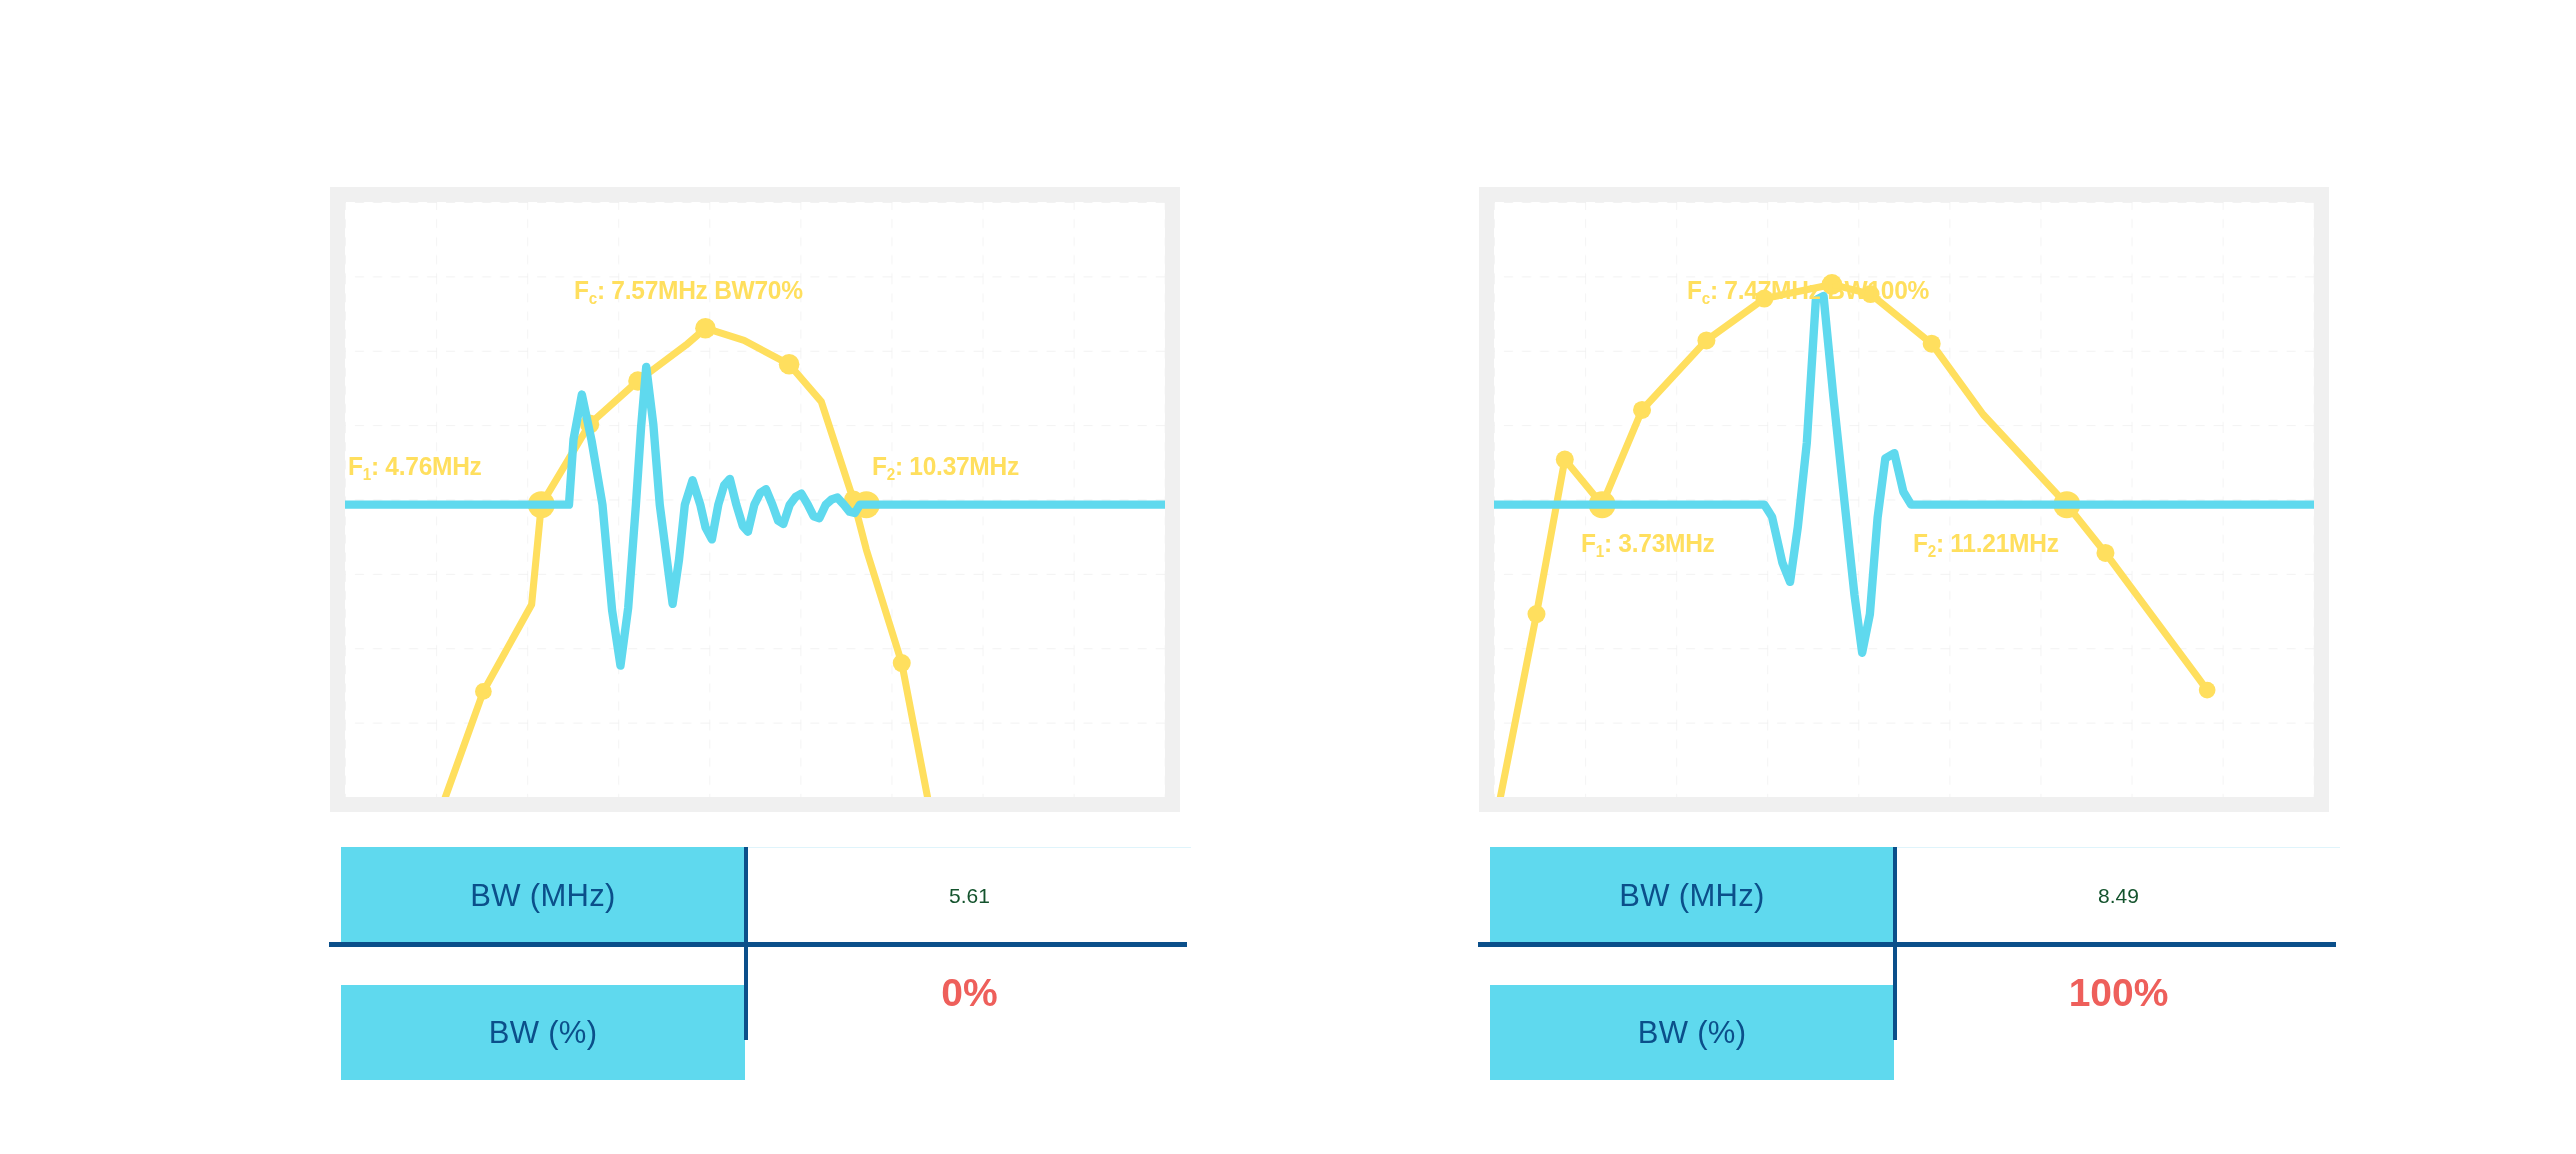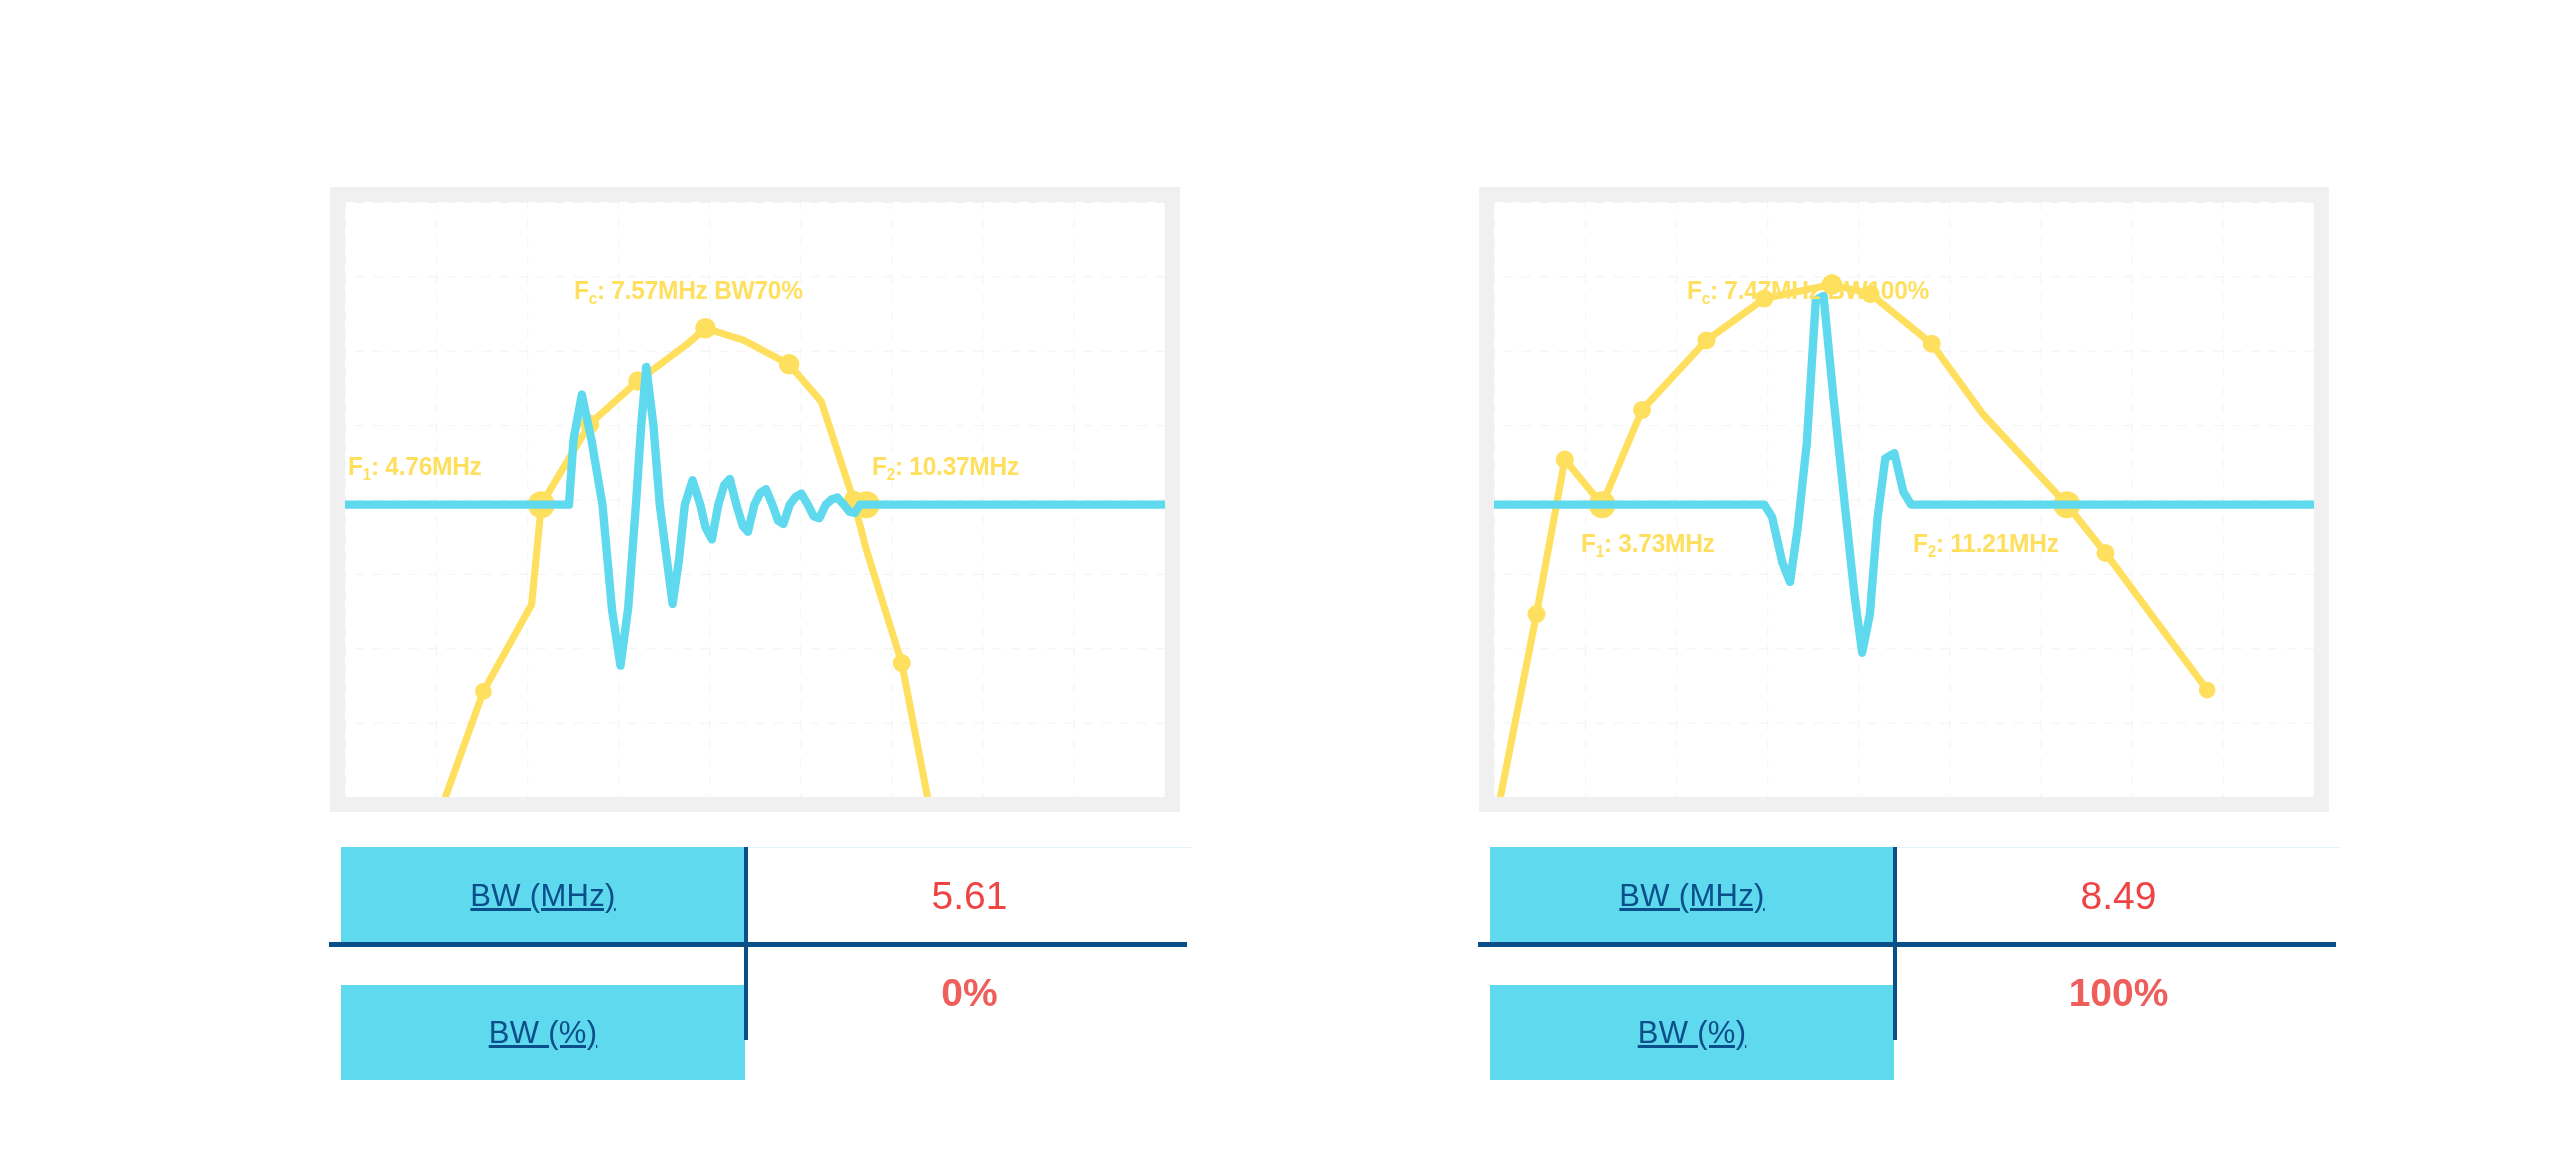--- a/index.html
+++ b/index.html
@@ -66,30 +66,29 @@
     position:absolute;left:403px;top:0;width:3.9px;height:193px;background:#0b4f8a;
   }
   .cell-head{
     position:absolute;
     left:0;width:404px;height:97px;
     background:#5fd9ee;
     display:flex;align-items:center;justify-content:center;
     color:#0b4f8a;
     font-size:31px;
     letter-spacing:0.3px;
-    text-decoration:underline;
   }
   .cell-head.r1{top:0;}
   .cell-head.r2{top:98px;height:95px;margin-top:40px;}
   .cell-val{
     position:absolute;
     left:407px;width:443px;height:97px;
     display:flex;align-items:center;justify-content:center;
-    color:#ef4444;
-    font-size:39px;
+    color:#14532d;
+    font-size:21px;
   }
   .cell-val.r1{top:0;}
   .cell-val.r2{top:98px;height:95px;color:#ee5f5b;font-weight:bold;font-size:39px;}
 </style>
 </head>
 <body>
 
 <div class="stage">
 
   <div class="panel" id="panel-left">

